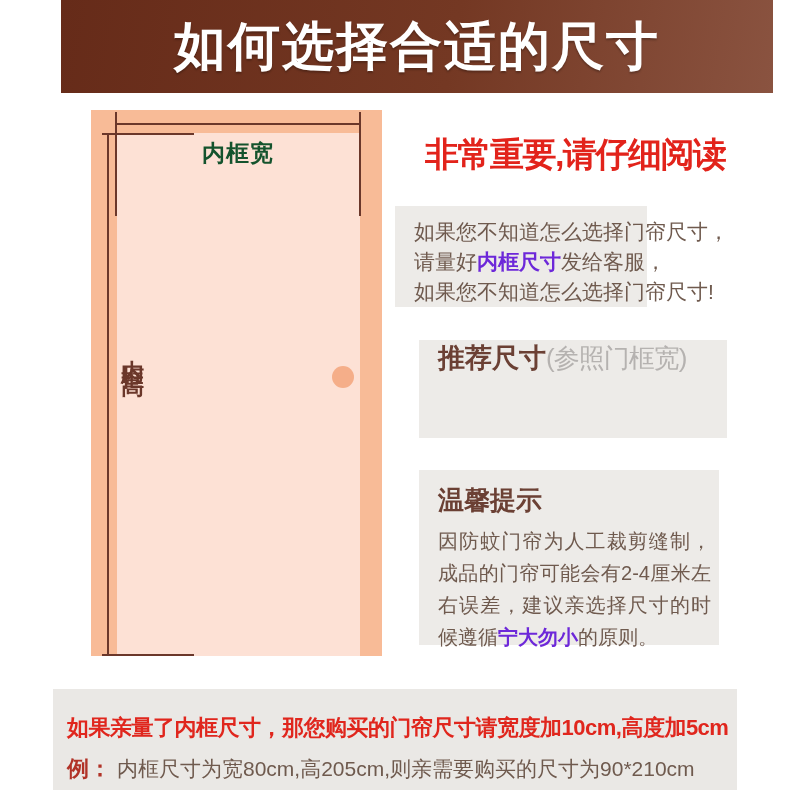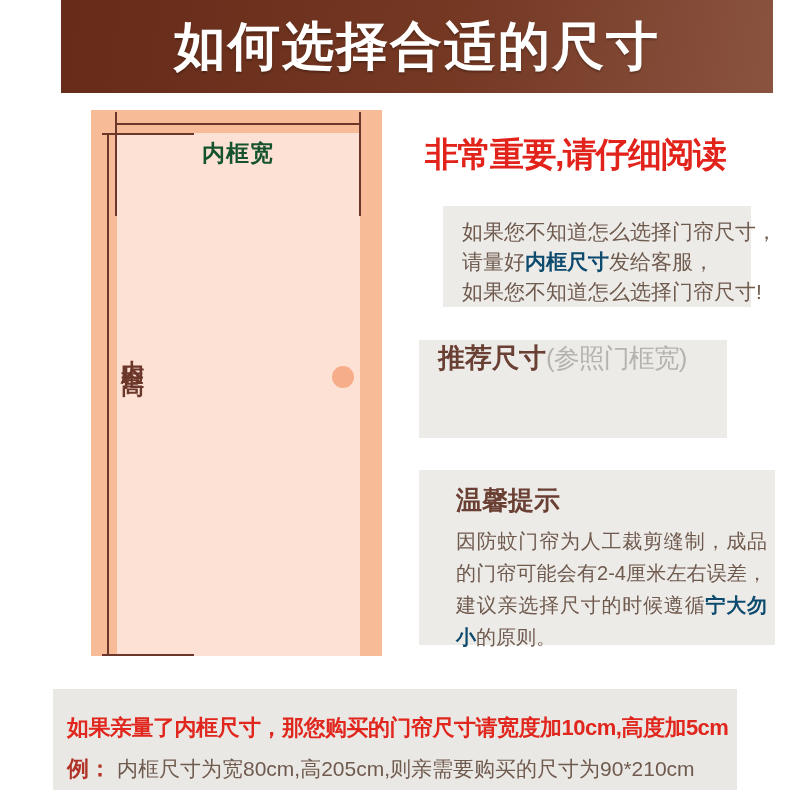--- a/index.html
+++ b/index.html
@@ -40,31 +40,31 @@
     writing-mode: vertical-rl; text-orientation: upright; letter-spacing: 6px;
   }
 
   
   .headline {
     left: 425px; top: 132px; width: 312px;
     color: #e2231b; font-size: 34px; font-weight: bold; letter-spacing: -1.5px;
     white-space: nowrap;
   }
   .graybox { background: #edebe8; }
-  .box1 { left: 443px; top: 206px; width: 308px; height: 101px; padding: 11px 10px 0 19px; }
+  .box1 { left: 395px; top: 206px; width: 252px; height: 101px; padding: 11px 10px 0 19px; }
   .box1 .bodyline { font-size: 21px; line-height: 30px; color: #6f5a4e; white-space: nowrap; }
-  .em-red { color: #0c4a6e; font-weight: bold; }
+  .em-red { color: #6d28d9; font-weight: bold; }
 
   .box2 { left: 419px; top: 340px; width: 308px; height: 98px; padding: 0 10px 0 19px; }
   .box2-titlerow { white-space: nowrap; }
   .box2-title { font-size: 27px; font-weight: bold; color: #6b4034; }
   .box2-note  { font-size: 26px; color: #b5b2b0; letter-spacing: -1px; }
   .box2-body  { margin-top: 9px; font-size: 22px; color: #de423b; letter-spacing: -0.5px; white-space: nowrap; }
 
-  .box3 { left: 419px; top: 470px; width: 356px; height: 175px; padding: 13px 8px 0 37px; }
+  .box3 { left: 419px; top: 470px; width: 300px; height: 175px; padding: 13px 8px 0 19px; }
   .box3-title { font-size: 26px; font-weight: bold; color: #6b4034; }
   .box3-body  { margin-top: 7px; font-size: 20px; line-height: 32px; color: #6f5a4e; text-align: justify; }
 
   
   .footer {
     left: 53px; top: 689px; width: 684px; height: 101px; background: #eae8e5;
     padding: 24px 0 0 14px;
   }
   .footer-line1 { font-size: 22px; font-weight: bold; color: #e0261d; letter-spacing: -0.5px; white-space: nowrap; }
   .footer-line2 { margin-top: 11px; font-size: 21px; color: #6f5a4e; white-space: nowrap; }

